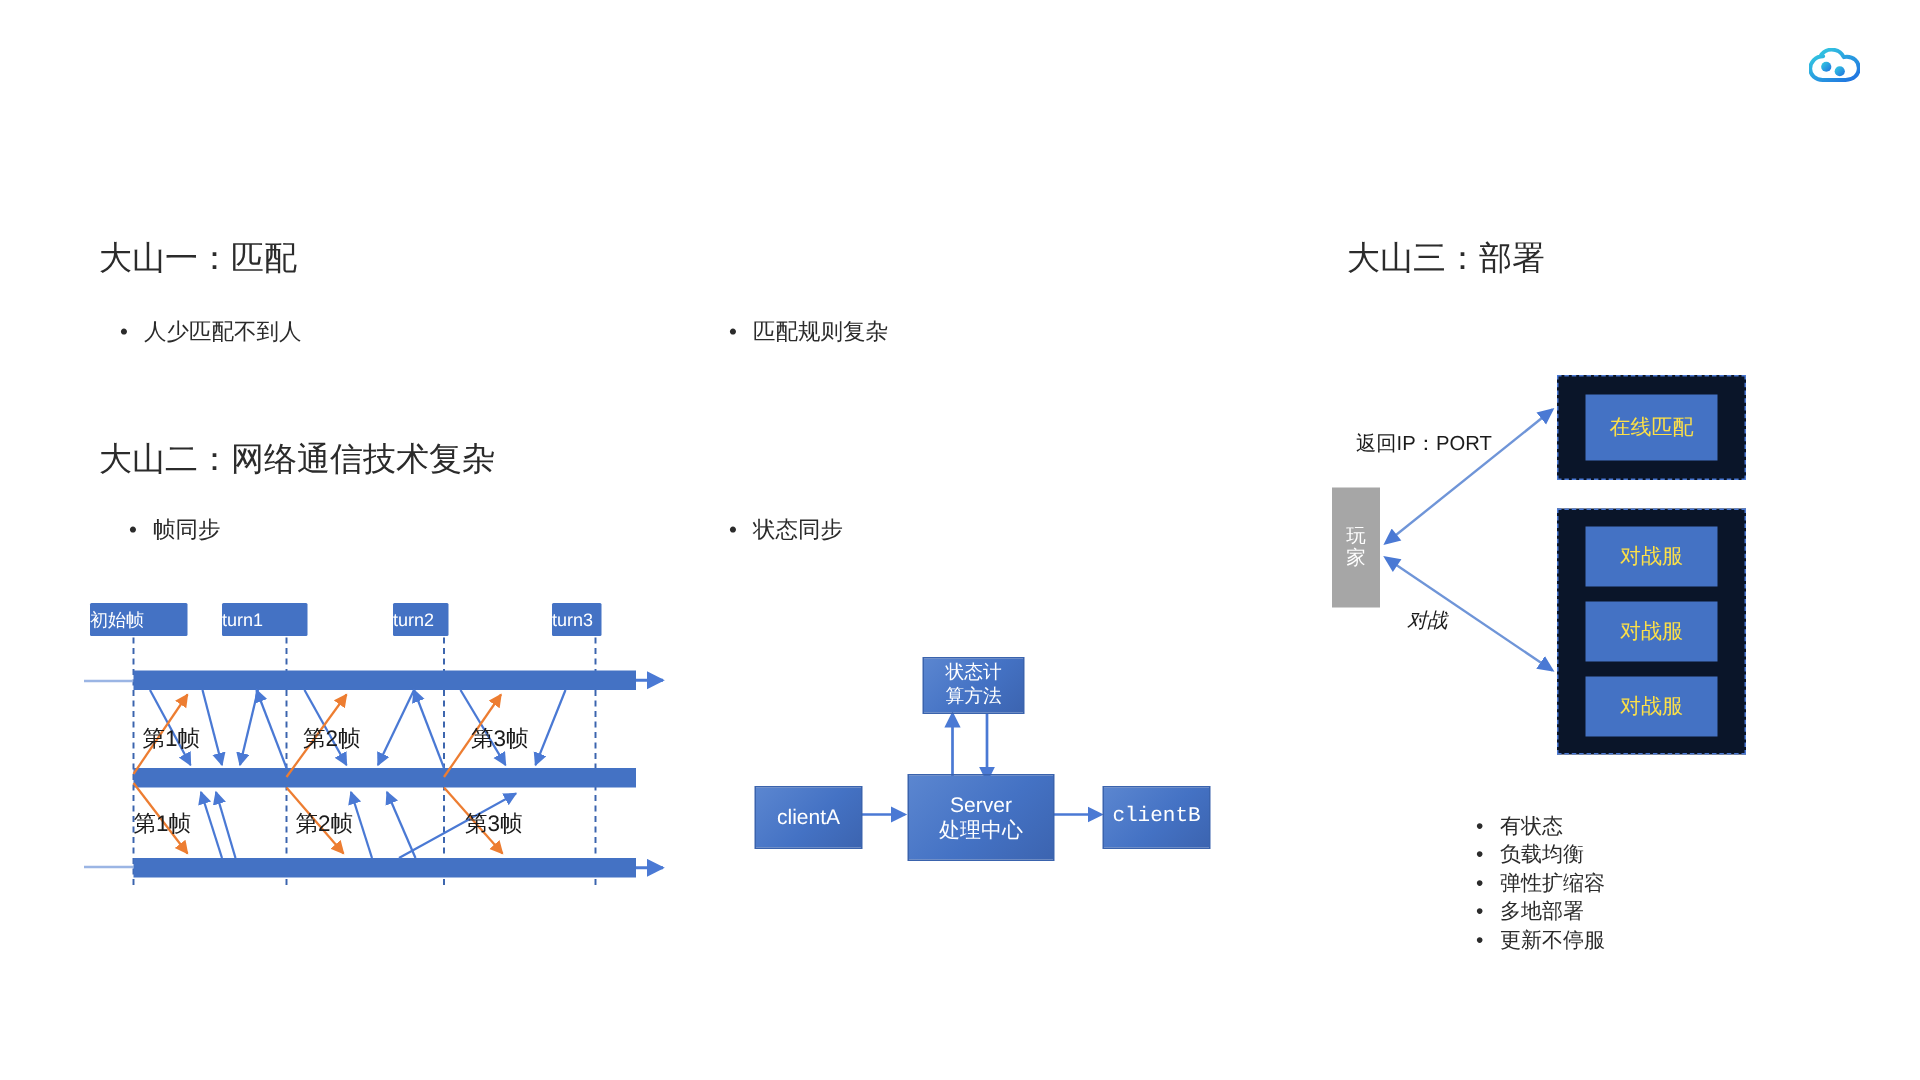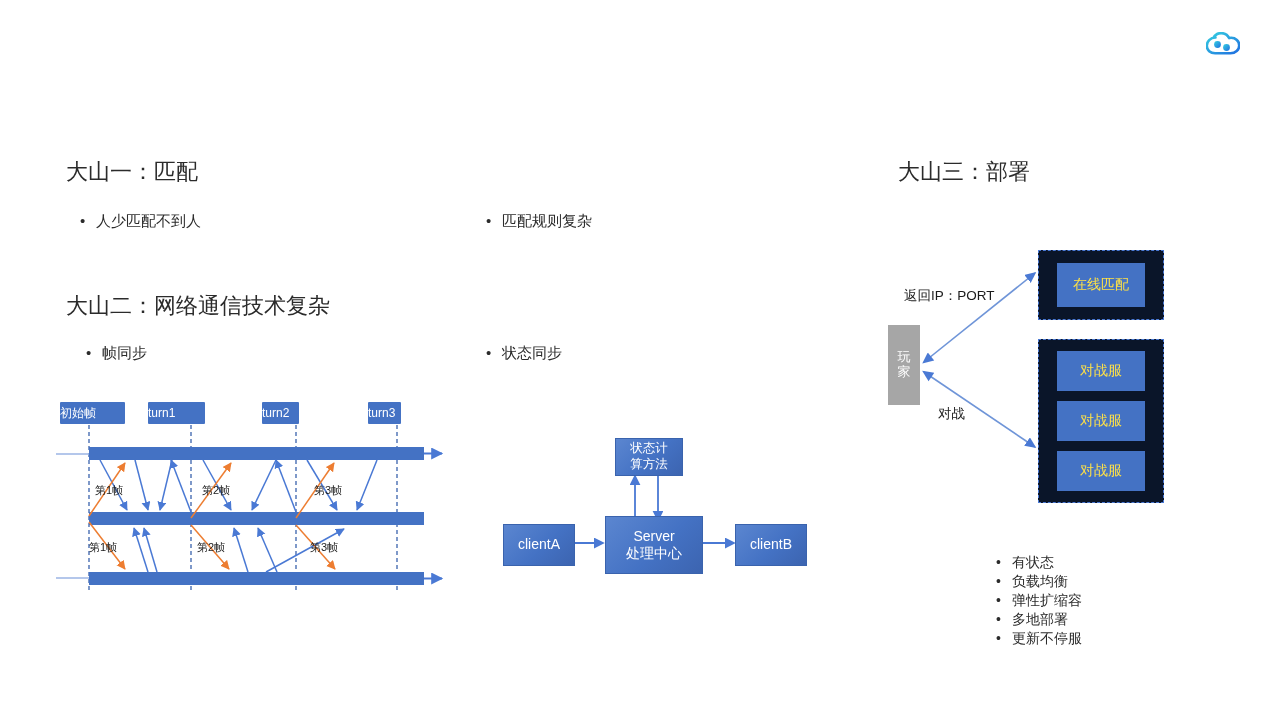--- a/index.html
+++ b/index.html
@@ -96,21 +96,21 @@
     background: #4472c4;
     color: #ffffff;
     font-size: 12px;
     line-height: 22px;
     height: 22px;
     border-radius: 1px;
     white-space: nowrap;
   }
   .frame-label {
     position: absolute;
-    font-size: 11px;
+    font-size: 15px;
     color: #1b1b1b;
     white-space: nowrap;
   }
 
   
   #state-diagram {
     position: absolute;
     left: 495px;
     top: 428px;
     width: 320px;
@@ -173,21 +173,21 @@
     justify-content: center;
     white-space: nowrap;
   }
   .edge-label {
     position: absolute;
     font-size: 13.5px;
     color: #1b1b1b;
     white-space: nowrap;
   }
   #lbl-return { left: 24px;  top: 42px; }
-  #lbl-battle { left: 58px; top: 160px; }
+  #lbl-battle { left: 58px; top: 160px; font-style: italic; }
 
   
   #deploy-list {
     position: absolute;
     left: 984px;
     top: 541px;
     font-size: 14px;
     color: #2b2b2b;
     line-height: 19px;
   }
@@ -196,21 +196,21 @@
     white-space: nowrap;
     position: relative;
     padding-left: 16px;
   }
   #deploy-list li::before {
     content: "\2022";
     position: absolute;
     left: 0;
     top: 0;
   }
-  #deploy-list ul { margin:12px; padding:0; }
+  #deploy-list ul { margin:0; padding:0; }
 </style>
 </head>
 <body>
 
 <div class="slide">
 
 
   <div class="logo">
     <svg class="logo-mark" viewBox="0 0 34 26">
       <defs>
@@ -353,21 +353,21 @@
 
     <div class="sbox" style="left:8px; top:96px; width:70px; height:40px;">
       <span>clientA</span>
     </div>
 
     <div class="sbox" style="left:110px; top:88px; width:96px; height:56px;">
       <span>Server</span>
       <span>处理中心</span>
     </div>
 
-    <div class="sbox" style="left:240px; top:96px; width:70px; height:40px;">
+    <div class="sbox" style="left:240px; top:96px; width:70px; height:40px;font-family:Liberation Mono, monospace;">
       <span>clientB</span>
     </div>
   </div>
 
   <div id="deploy-diagram">
     <svg width="300" height="275">
       <defs>
         <marker id="dblue" markerWidth="8" markerHeight="8" refX="6" refY="3.2" orient="auto">
           <path d="M0,0 L7,3.2 L0,6.4 z" fill="#4a79d4"></path>
         </marker>

